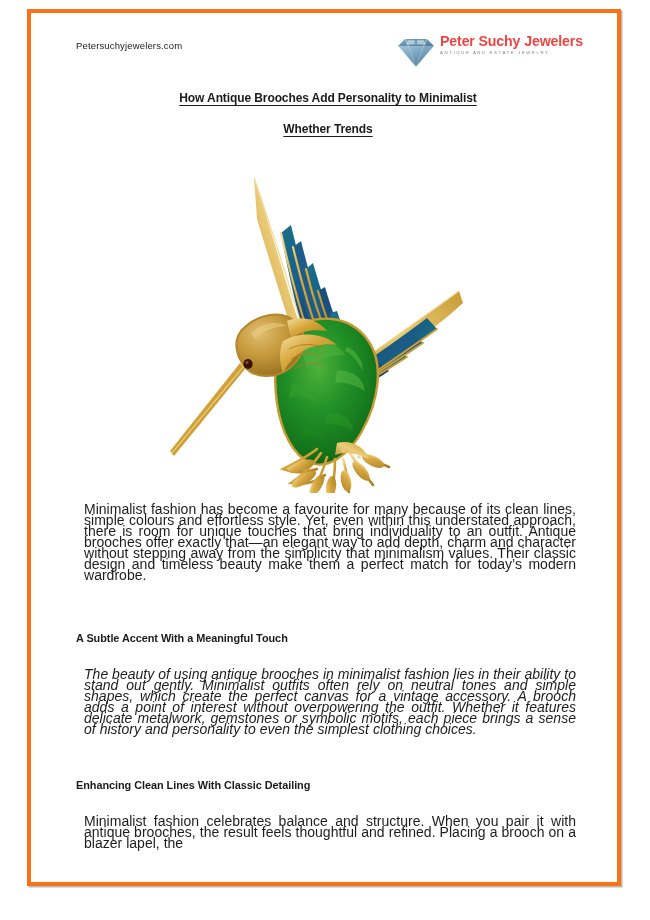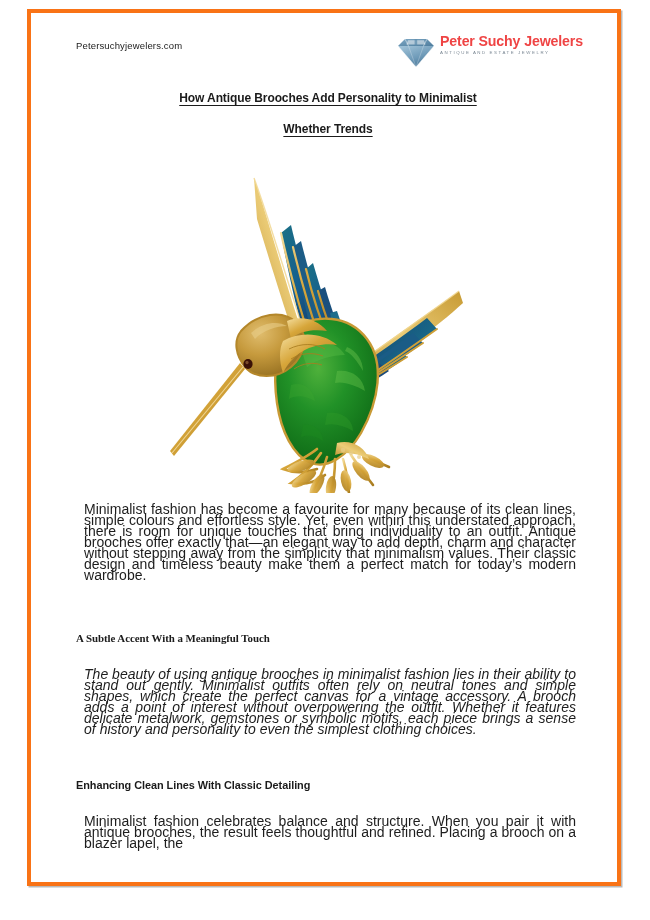--- a/index.html
+++ b/index.html
@@ -145,21 +145,21 @@
   h2.subhead {
     margin: 0;
     font-size: 10.9px;
     font-weight: bold;
     color: #1b1b1b;
     line-height: 14px;
     letter-spacing: -0.05px;
   }
 
   #p1 { top: 483px; }
-  #h1 { top: 618px; font-family: Liberation Serif, serif; }
+  #h1 { top: 618px; }
   #p2 { top: 648px; font-style: italic; }
   #h2 { top: 765px; }
   #p3 { top: 795px; }
 </style>
 </head>
 <body>
 
 <div id="page-frame">
   <div id="page-inner">
 

